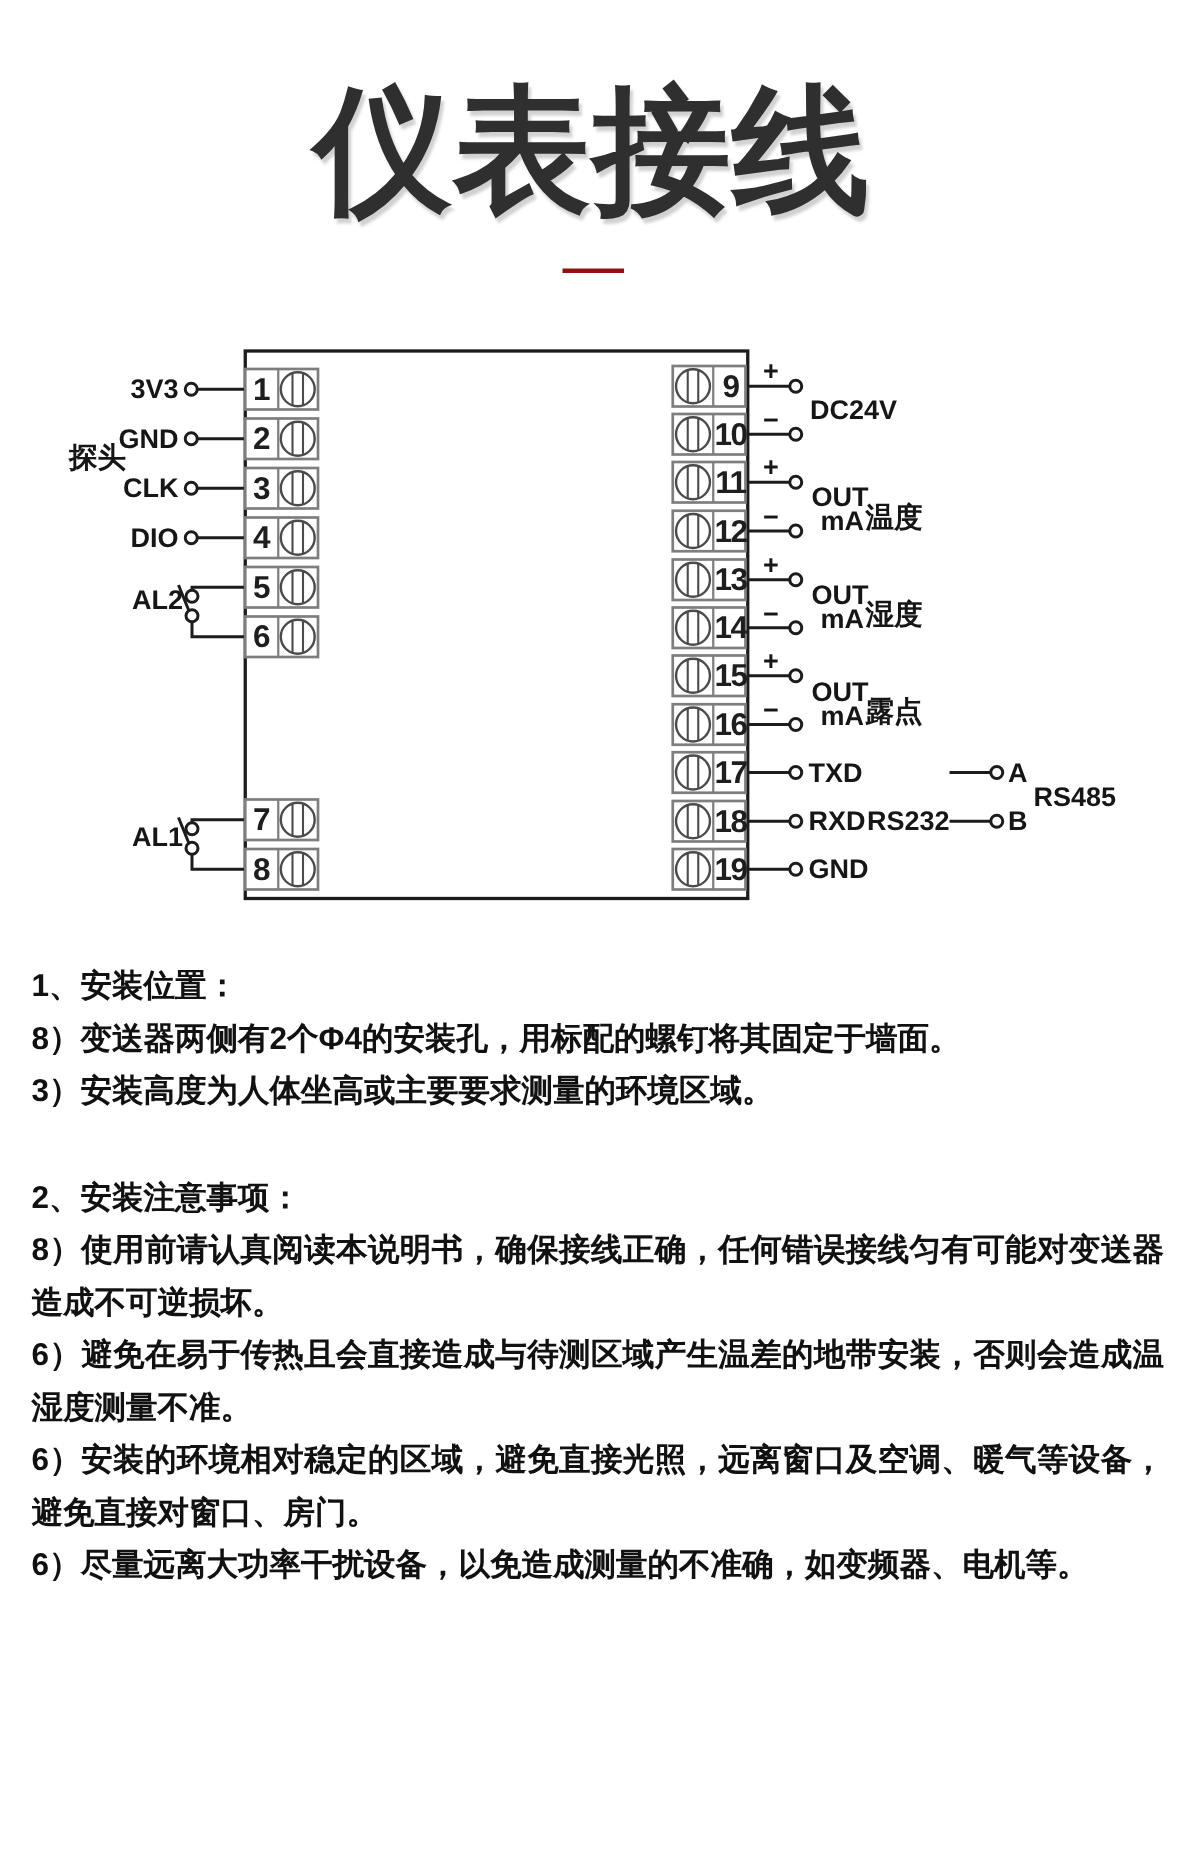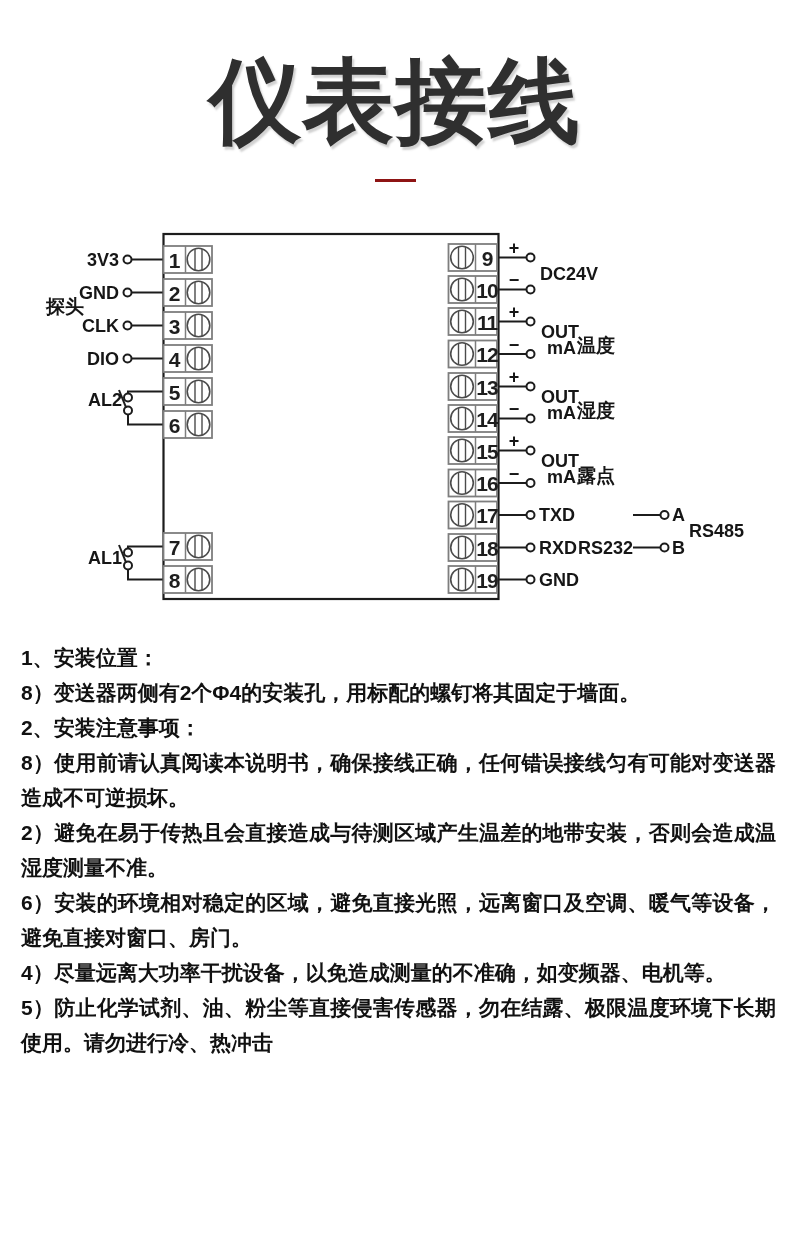--- a/index.html
+++ b/index.html
@@ -50,21 +50,21 @@
   .content{
     padding:9px 14px 0 21px;
     font-size:21px;
     line-height:35px;
     font-weight:700;
     color:#111111;
     text-align:justify;
     text-justify:inter-ideograph;
   }
   .content p{margin:0;}
-  section.sec2{}
+  section.sec2{margin-top:36px;}
 </style>
 </head>
 <body>
 
 <div class="page">
 
   <div class="title-wrap">
     <h1 class="page-title">仪表接线</h1>
     <div class="title-underline"></div>
   </div>
@@ -308,24 +308,24 @@
       <text class="lbl" x="672" y="346.5">B</text>
 
       <text class="lbl" x="689" y="330">RS485</text>
     </g>
   </svg>
 
   <div class="content">
     <section>
       <p>1、安装位置：</p>
       <p>8）变送器两侧有2个Φ4的安装孔，用标配的螺钉将其固定于墙面。</p>
+      <p>3）安装高度为人体坐高或主要要求测量的环境区域。</p>
     </section>
     <section class="sec2">
       <p>2、安装注意事项：</p>
       <p>8）使用前请认真阅读本说明书，确保接线正确，任何错误接线匀有可能对变送器造成不可逆损坏。</p>
-      <p>2）避免在易于传热且会直接造成与待测区域产生温差的地带安装，否则会造成温湿度测量不准。</p>
+      <p>6）避免在易于传热且会直接造成与待测区域产生温差的地带安装，否则会造成温湿度测量不准。</p>
       <p>6）安装的环境相对稳定的区域，避免直接光照，远离窗口及空调、暖气等设备，避免直接对窗口、房门。</p>
-      <p>4）尽量远离大功率干扰设备，以免造成测量的不准确，如变频器、电机等。</p>
-      <p>5）防止化学试剂、油、粉尘等直接侵害传感器，勿在结露、极限温度环境下长期使用。请勿进行冷、热冲击</p>
+      <p>6）尽量远离大功率干扰设备，以免造成测量的不准确，如变频器、电机等。</p>
     </section>
   </div>
 
 </div>
 
 </body></html>

